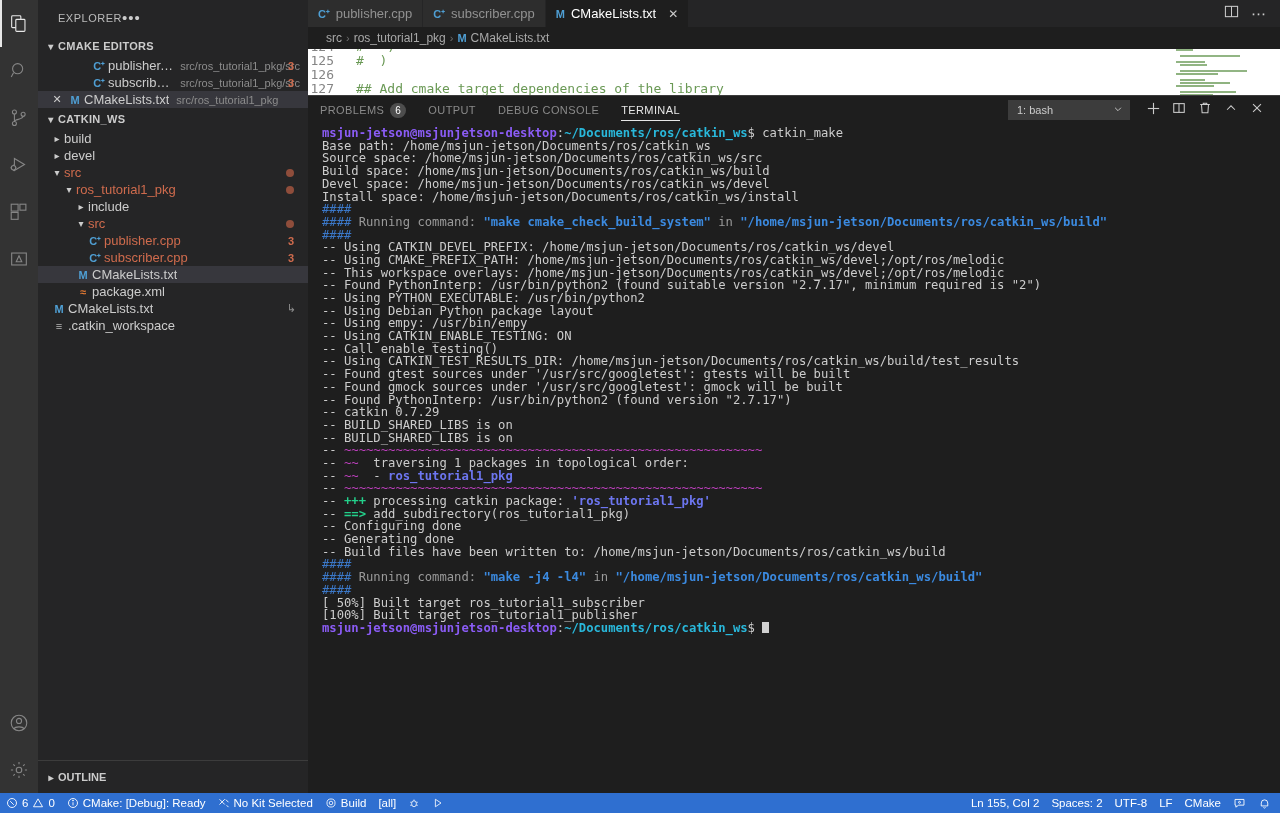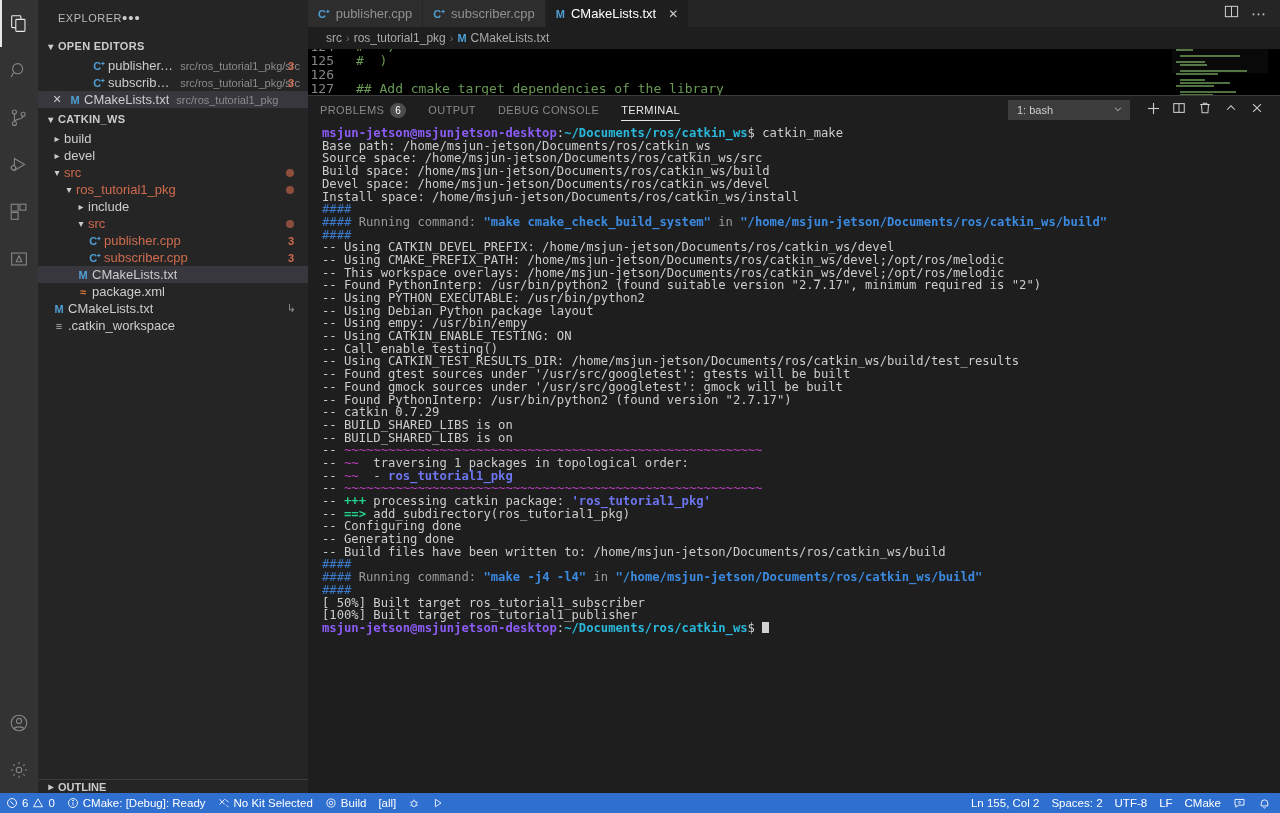--- a/index.html
+++ b/index.html
@@ -76,21 +76,21 @@
   .ficon.cpp  { color: #4f9fd4; }
   .ficon.m    { color: #4f9fd4; }
   .ficon.xml  { color: #e37933; }
   .ficon.plain{ color: #b7b7b7; }
   .closeX { width: 18px; text-align: center; color: #cccccc; font-size: 11px; flex: 0 0 18px; }
   .ind { flex: 0 0 auto; display: inline-block; }
   .folder-name.err { color: #cf6b4d; }
   .file-name.err { color: #cf6b4d; }
   .sidebar-spacer { flex: 1 1 auto; }
   .outline-head {
-    height: 14px; display: flex; align-items: center;
+    height: 33px; display: flex; align-items: center;
     font-size: 11px; font-weight: bold; color: #cccccc;
     padding-left: 6px; border-top: 1px solid #3c3c3c; cursor: pointer;
   }
 
   
   .editor-region { flex: 1 1 auto; display: flex; flex-direction: column; background: #1e1e1e; overflow: hidden; min-width: 0; }
 
   .tabbar { height: 28px; background: #252526; display: flex; align-items: stretch; position: relative; }
   .tab {
     display: flex; align-items: center; gap: 6px;
@@ -103,21 +103,21 @@
   .tab .tab-label { white-space: nowrap; }
   .tabbar-actions { margin-left: auto; display: flex; align-items: center; gap: 12px; padding: 0 13px; color: #cccccc; }
 
   .breadcrumb {
     height: 22px; display: flex; align-items: center; gap: 4px;
     padding-left: 18px; font-size: 12px; color: #a9a9a9; background: #1e1e1e;
   }
   .breadcrumb .sep { color: #6f6f6f; font-size: 11px; }
   .breadcrumb .bc-icon { color: #4f9fd4; font-weight: bold; font-size: 11px; }
 
-  .code-area { position: relative; flex: 1 1 auto; overflow: hidden; background: #000000; }
+  .code-area { position: relative; flex: 1 1 auto; overflow: hidden; background: #ffffff; }
   .code-lines {
     font-family: "DejaVu Sans Mono", monospace; font-size: 13px; line-height: 14px;
     padding-top: 0px; color: #6A9955;
   }
   .code-line { height: 14px; display: flex; align-items: center; white-space: pre; }
   .lnum { width: 48px; text-align: right; padding-right: 22px; color: #858585; flex: 0 0 48px; }
   .ctext { color: #6A9955; }
 
   .minimap { position: absolute; right: 12px; top: 0; width: 96px; height: 100%; }
   .mm-line { height: 2px; margin-bottom: 1px; }
@@ -261,21 +261,21 @@
     </div>
 
     <div class="sidebar">
       <div class="sidebar-title">
         <span>EXPLORER</span>
         <span class="dots">•••</span>
       </div>
 
       <div class="section-head">
         <span class="twisty down"></span>
-        <span>OPEN EDITORS</span>
+        <span>CMAKE EDITORS</span>
       </div>
       <div id="open-editors-list">
           <div class="row" style="padding-left: 14px;">
             <span class="closeX"></span>
             <span style="width:20px;flex:0 0 20px"></span>
             <span class="ficon cpp">C⁺</span>
             <span class="label">publisher.cpp</span>
             <span class="desc">src/ros_tutorial1_pkg/src</span>
             <span class="badge-num">3</span>
           </div>

